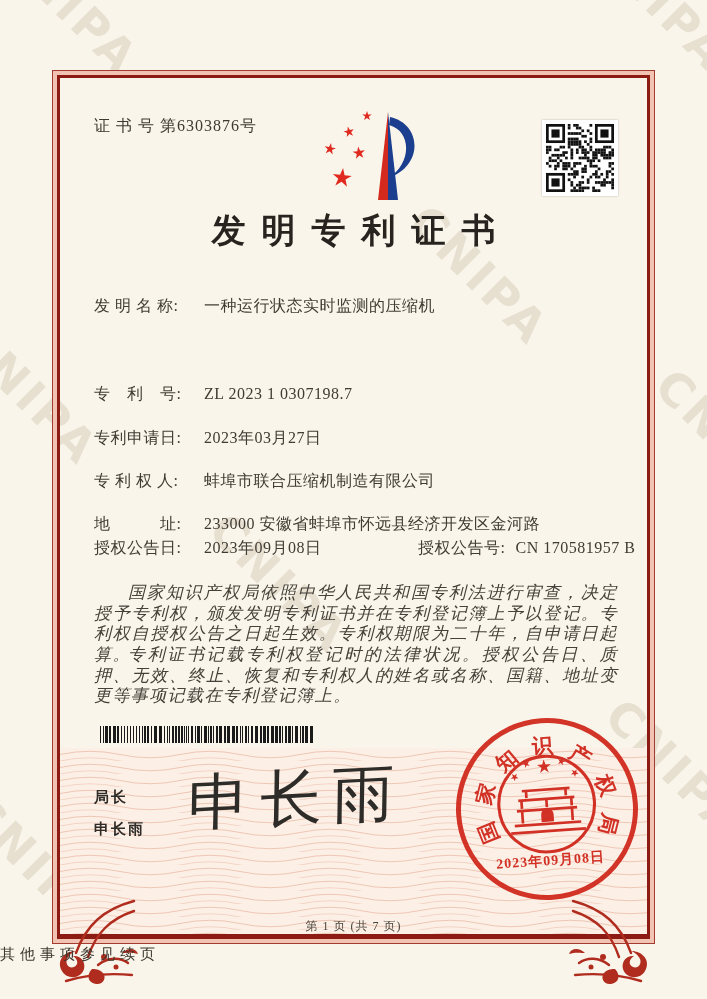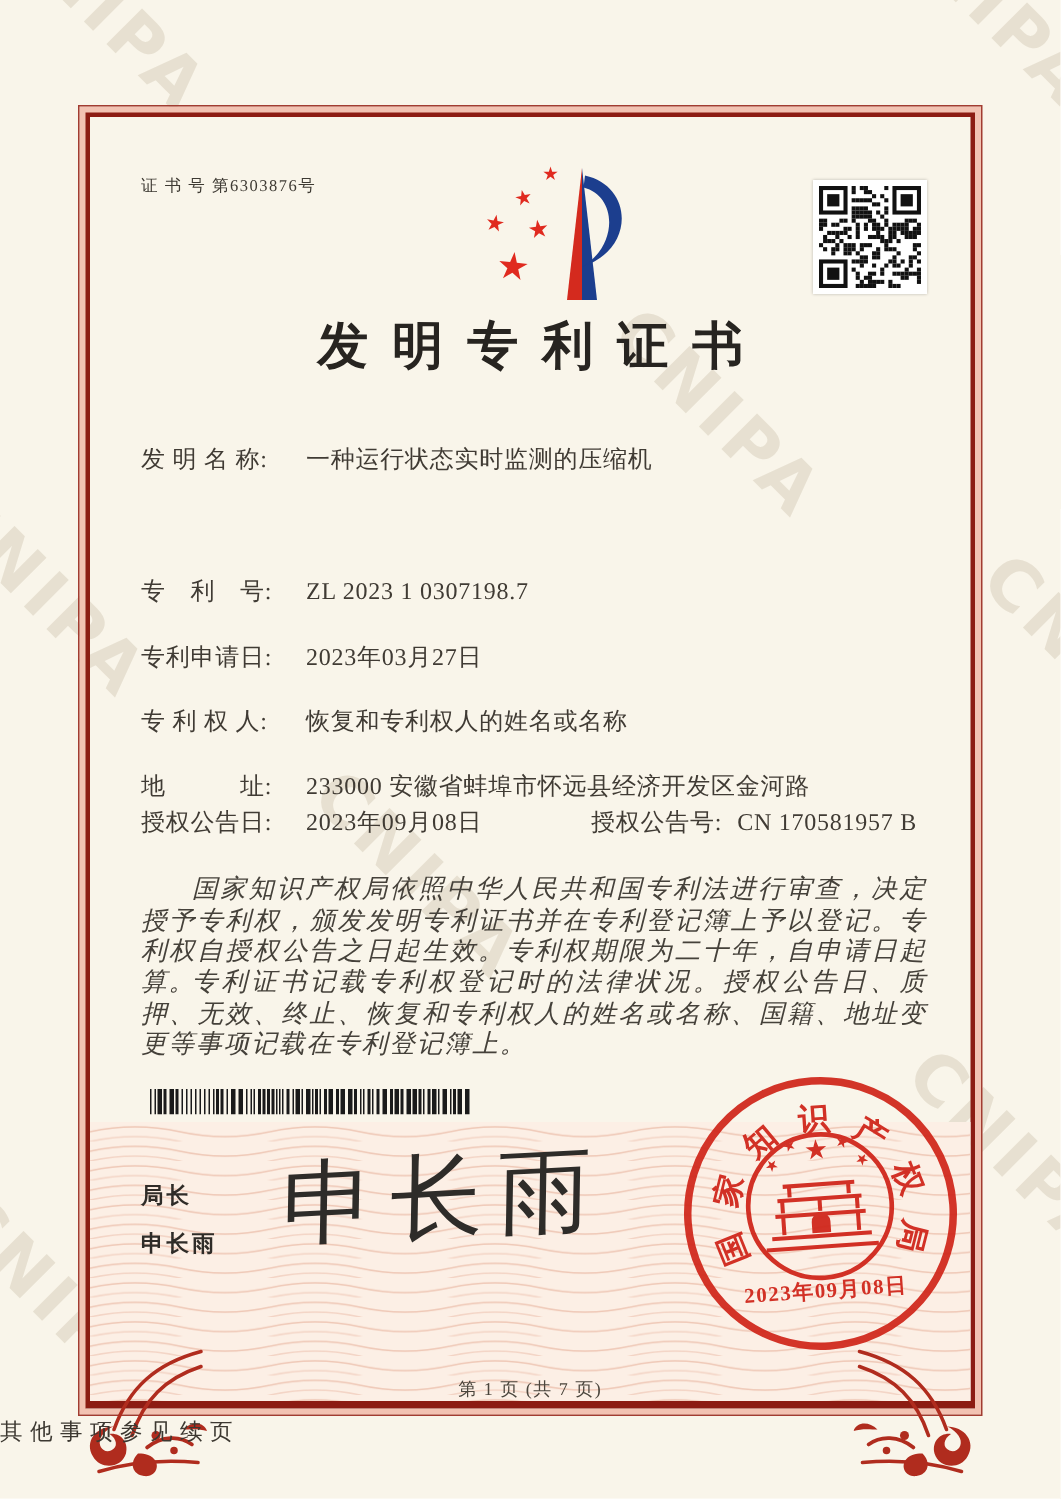--- a/index.html
+++ b/index.html
@@ -10,35 +10,35 @@
   .wm{position:absolute;font-family:"DejaVu Sans","Liberation Sans",sans-serif;
       font-weight:bold;font-size:46px;letter-spacing:4px;color:#e7e0d1;
       transform:rotate(45deg);white-space:nowrap;z-index:1;user-select:none;}
 
   
   .frame{position:absolute;left:57px;top:75px;width:593px;height:864px;
          box-sizing:border-box;border:3px solid #8c1c13;border-bottom-width:5px;
          box-shadow:0 0 0 4px #f2c2b2;outline:1px solid #a23c31;outline-offset:4px;
          z-index:2;}
 
-  .cert-no{position:absolute;left:34px;top:38px;font-size:11px;letter-spacing:1px;color:#3e3a33;}
+  .cert-no{position:absolute;left:34px;top:38px;font-size:16px;letter-spacing:1px;color:#3e3a33;}
 
   .logo{position:absolute;left:240px;top:26px;width:122px;height:100px;}
   .qr{position:absolute;left:482px;top:42px;width:76px;height:76px;background:#fff;
       box-shadow:0 0 2px rgba(0,0,0,.25);}
   .qr svg{position:absolute;left:4px;top:4px;}
 
   .title{position:absolute;left:0;right:0;top:130px;text-align:center;
          font-size:34px;font-weight:bold;letter-spacing:16px;text-indent:16px;color:#272420;}
 
   .f-row{position:absolute;left:34px;font-size:16px;color:#403b34;letter-spacing:.5px;white-space:nowrap;}
   .f-label{display:inline-block;min-width:100px;white-space:pre;}
   .f-value{margin-left:10px;}
   .f-group2{position:absolute;left:300px;top:0;white-space:nowrap;}
-  .f-group2 .f-label{min-width:0;}
+  .f-group2 .f-label{min-width:0;margin-left:24px;}
 
   .para{position:absolute;left:34px;width:524px;font-size:17px;line-height:20.5px;
         letter-spacing:1.4px;color:#45413a;text-align:justify;text-indent:2em;
         font-style:italic;}
 
   .barcode{position:absolute;left:40px;top:648px;width:218px;height:17px;}
 
   
   .band{position:absolute;left:0;right:0;top:670px;bottom:0;background:#fcefe5;z-index:0;}
   .band svg{position:absolute;inset:0;width:100%;height:100%;}
@@ -327,21 +327,21 @@
     <div class="f-row" style="top:218px">
       <span class="f-label">发 明 名 称:</span><span class="f-value">一种运行状态实时监测的压缩机</span>
     </div>
     <div class="f-row" style="top:306px">
       <span class="f-label">专　利　号:</span><span class="f-value">ZL 2023 1 0307198.7</span>
     </div>
     <div class="f-row" style="top:350px">
       <span class="f-label">专利申请日:</span><span class="f-value">2023年03月27日</span>
     </div>
     <div class="f-row" style="top:393px">
-      <span class="f-label">专 利 权 人:</span><span class="f-value">恢复和专利权人的姓名或名称</span>
+      <span class="f-label">专 利 权 人:</span><span class="f-value">蚌埠市联合压缩机制造有限公司</span>
     </div>
     <div class="f-row" style="top:436px">
       <span class="f-label">地　　　址:</span><span class="f-value">233000 安徽省蚌埠市怀远县经济开发区金河路</span>
     </div>
     <div class="f-row" style="top:460px">
       <span class="f-label">授权公告日:</span><span class="f-value">2023年09月08日</span>
       <span class="f-group2">
         <span class="f-label">授权公告号:</span><span class="f-value">CN 170581957 B</span>
       </span>
     </div>

